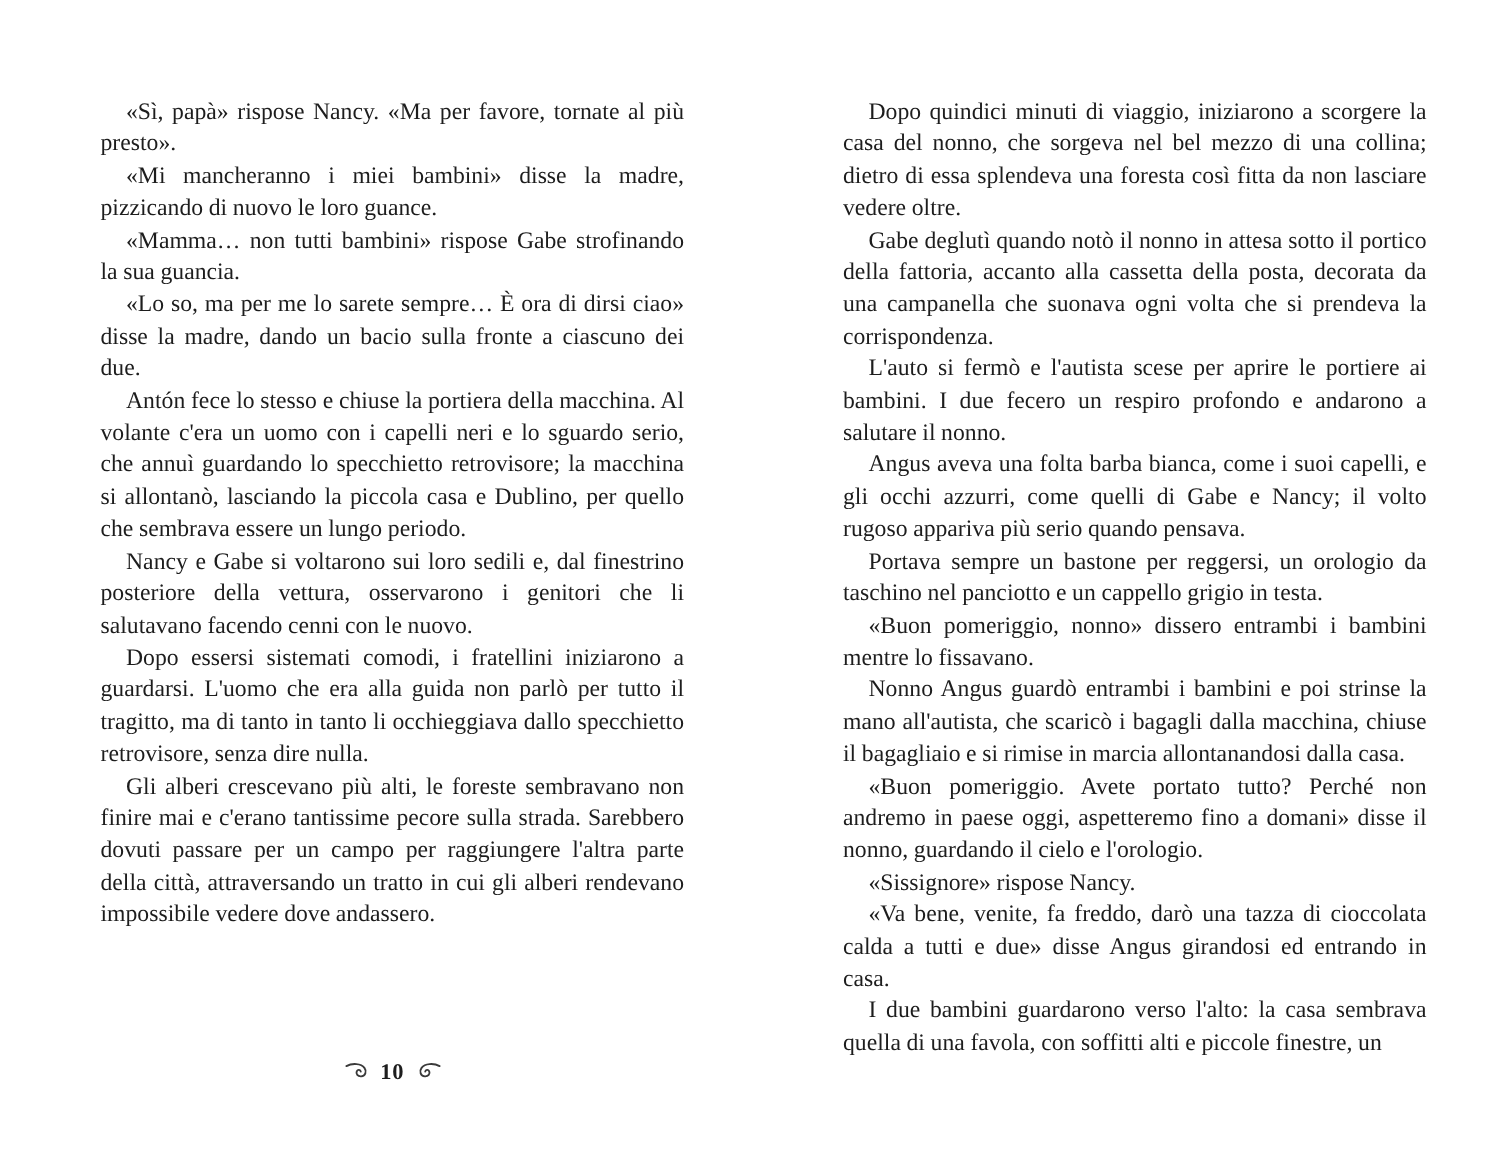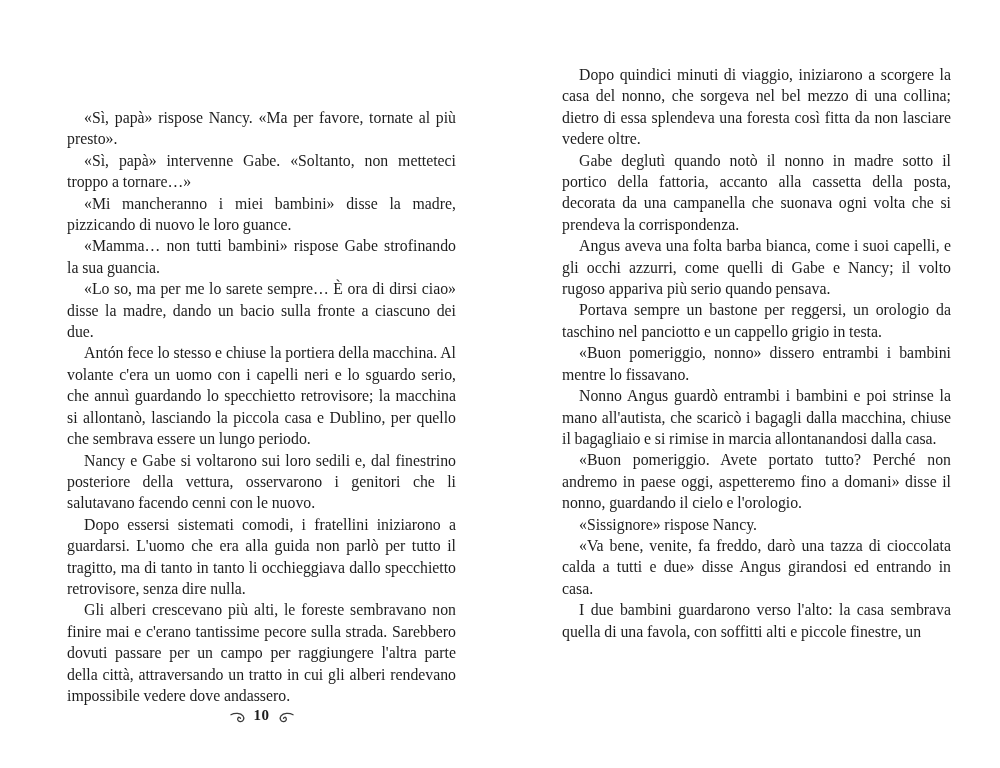--- a/index.html
+++ b/index.html
@@ -17,38 +17,38 @@
   }
   .spread {
     position: absolute;
     inset: 0;
   }
   .page {
     position: absolute;
     top: 64px;
     width: 389px;
   }
-  .page-left  { left: 67px; margin-top: 43px;  }
+  .page-left  { left: 67px;  }
   .page-right { left: 562px; }
   .page-text .para {
     margin: 0;
     font-size: 15.8px;
     line-height: 21.4px;
     text-align: justify;
     text-indent: 17px;
     hyphens: auto;
     -webkit-hyphens: auto;
     word-spacing: -0.2px;
   }
   .page-footer {
     position: absolute;
     top: 708px;
     width: 389px;
     display: flex;
-    align-items: flex-end;
+    align-items: flex-start;
     justify-content: center;
     gap: 8px;
   }
   .footer-left  { left: 67px;  }
   .footer-right { left: 562px; }
   .page-number {
     font-weight: bold;
     font-size: 15px;
     letter-spacing: 0.5px;
     color: #1d1d1d;
@@ -62,35 +62,35 @@
   .swirl-right svg { transform: scaleX(-1); }
 </style>
 </head>
 <body>
 
 <div class="spread">
 
   <div class="page page-left">
     <div class="page-text">
         <p class="para">«Sì, papà» rispose Nancy. «Ma per favore, tornate al più presto».</p>
-        <p class="para">«Sì, papà» intervenne Gabe. «Soltanto, non metteteci troppo a tornare…»</p>
         <p class="para">«Mi mancheranno i miei bambini» disse la madre, pizzicando di nuovo le loro guance.</p>
         <p class="para">«Mamma… non tutti bambini» rispose Gabe strofinando la sua guancia.</p>
         <p class="para">«Lo so, ma per me lo sarete sempre… È ora di dirsi ciao» disse la madre, dando un bacio sulla fronte a ciascuno dei due.</p>
         <p class="para">Antón fece lo stesso e chiuse la portiera della macchina. Al volante c'era un uomo con i capelli neri e lo sguardo serio, che annuì guardando lo specchietto retrovisore; la macchina si allontanò, lasciando la piccola casa e Dublino, per quello che sembrava essere un lungo periodo.</p>
         <p class="para">Nancy e Gabe si voltarono sui loro sedili e, dal finestrino posteriore della vettura, osservarono i genitori che li salutavano facendo cenni con le nuovo.</p>
         <p class="para">Dopo essersi sistemati comodi, i fratellini iniziarono a guardarsi. L'uomo che era alla guida non parlò per tutto il tragitto, ma di tanto in tanto li occhieggiava dallo specchietto retrovisore, senza dire nulla.</p>
         <p class="para">Gli alberi crescevano più alti, le foreste sembravano non finire mai e c'erano tantissime pecore sulla strada. Sarebbero dovuti passare per un campo per raggiungere l'altra parte della città, attraversando un tratto in cui gli alberi rendevano impossibile vedere dove andassero.</p>
       </div>
   </div>
 
   <div class="page page-right">
     <div class="page-text">
         <p class="para">Dopo quindici minuti di viaggio, iniziarono a scorgere la casa del nonno, che sorgeva nel bel mezzo di una collina; dietro di essa splendeva una foresta così fitta da non lasciare vedere oltre.</p>
-        <p class="para">Gabe deglutì quando notò il nonno in madre sotto il portico della fattoria, accanto alla cassetta della posta, decorata da una campanella che suonava ogni volta che si prendeva la corrispondenza.</p>
+        <p class="para">Gabe deglutì quando notò il nonno in attesa sotto il portico della fattoria, accanto alla cassetta della posta, decorata da una campanella che suonava ogni volta che si prendeva la corrispondenza.</p>
+        <p class="para">L'auto si fermò e l'autista scese per aprire le portiere ai bambini. I due fecero un respiro profondo e andarono a salutare il nonno.</p>
         <p class="para">Angus aveva una folta barba bianca, come i suoi capelli, e gli occhi azzurri, come quelli di Gabe e Nancy; il volto rugoso appariva più serio quando pensava.</p>
         <p class="para">Portava sempre un bastone per reggersi, un orologio da taschino nel panciotto e un cappello grigio in testa.</p>
         <p class="para">«Buon pomeriggio, nonno» dissero entrambi i bambini mentre lo fissavano.</p>
         <p class="para">Nonno Angus guardò entrambi i bambini e poi strinse la mano all'autista, che scaricò i bagagli dalla macchina, chiuse il bagagliaio e si rimise in marcia allontanandosi dalla casa.</p>
         <p class="para">«Buon pomeriggio. Avete portato tutto? Perché non andremo in paese oggi, aspetteremo fino a domani» disse il nonno, guardando il cielo e l'orologio.</p>
         <p class="para">«Sissignore» rispose Nancy.</p>
         <p class="para">«Va bene, venite, fa freddo, darò una tazza di cioccolata calda a tutti e due» disse Angus girandosi ed entrando in casa.</p>
         <p class="para">I due bambini guardarono verso l'alto: la casa sembrava quella di una favola, con soffitti alti e piccole finestre, un</p>
       </div>
   </div>

